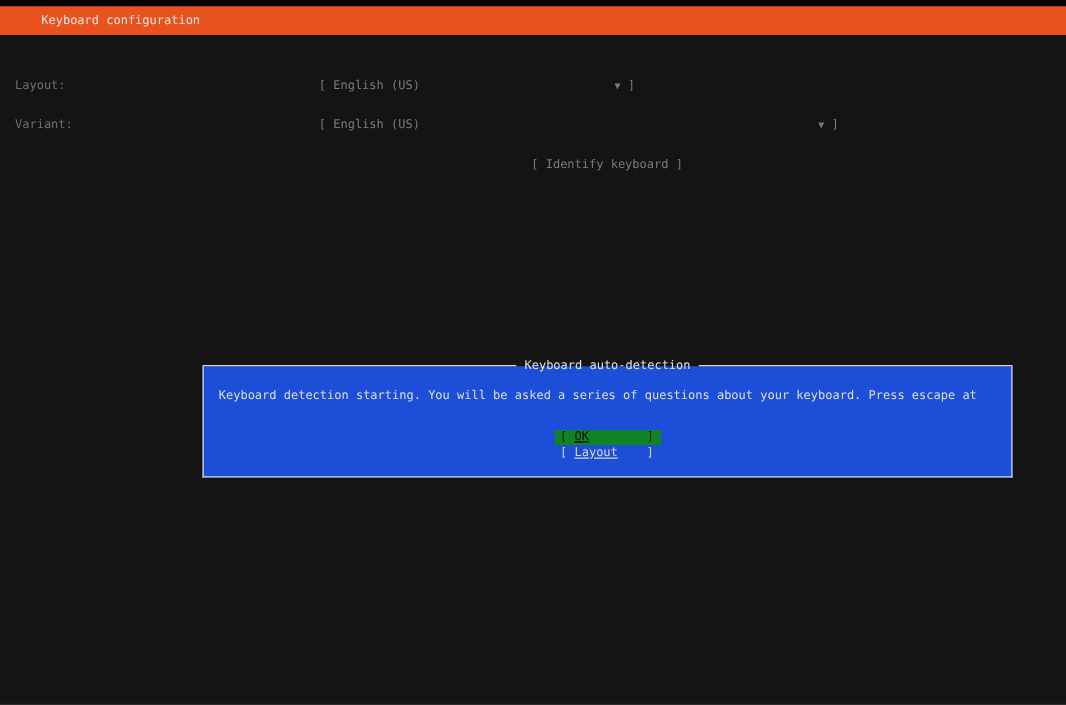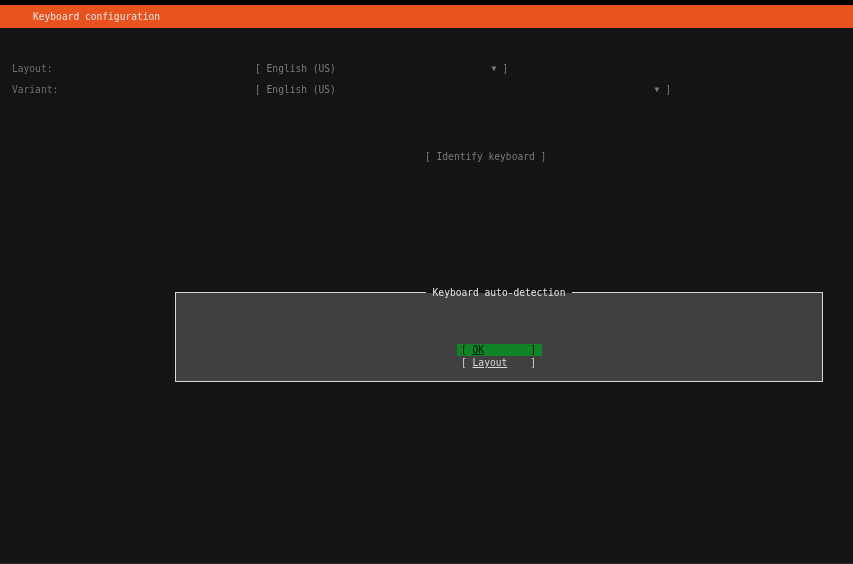--- a/index.html
+++ b/index.html
@@ -27,45 +27,45 @@
     display: flex; align-items: center;
     color: #eae6e3;
   }
   .header-bar .title { margin-left: 33px; }
   .instruction {
     position: absolute; left: 25px; top: 34px; height: 12px;
     color: #9c9c9c; white-space: pre;
   }
   .form-row { position: absolute; left: 0; height: 12px; width: 853px; }
   .row-layout { top: 63px; }
-  .row-variant { top: 84px; }
+  .row-variant { top: 94px; }
   .field-label {
     position: absolute; left: 0; top: 0; width: 246px;
     text-align: left; color: #6f6f6f; white-space: pre; margin-left: 12px;
   }
   .dropdown {
     position: absolute; top: 0; left: 255px; height: 12px;
     display: flex; align-items: center;
     color: #7a7a7a; white-space: pre;
     cursor: default;
   }
   .dd-layout { width: 253px; }
   .dd-variant { width: 416px; }
   .dd-open { margin-right: 5.8px; }
   .dd-spacer { flex: 1; }
   .dd-arrow { font-size: 8px; }
   .dd-close { margin-left: 5.8px; }
   .identify-btn {
     position: absolute; left: 425px; top: 126px; height: 12px;
-    color: #7a7a7a; white-space: pre; cursor: default; margin-top: 25px;
+    color: #7a7a7a; white-space: pre; cursor: default;
   }
   .dialog {
-    position: absolute; left: 175px; top: 293px; width: 648px; height: 89px;
+    position: absolute; left: 162px; top: 293px; width: 648px; height: 89px;
     border: 1px solid #d9d6d4; border-top: none;
-    background: #404040;
+    background: #1d4ed8;
   }
   .dialog-title-row {
     position: absolute; left: -1px; top: -7px; right: -1px; height: 13px;
     display: flex; align-items: center;
   }
   .dialog-title-row .tline { flex: 1; height: 1px; background: #d9d6d4; }
   .dialog-title {
     padding: 0 7px; color: #e6e3e0; white-space: pre;
   }
   .dialog-body {
@@ -133,20 +133,21 @@
 
   <div class="identify-btn">[ Identify keyboard ]</div>
 
   <div class="dialog">
     <div class="dialog-title-row">
       <div class="tline"></div>
       <span class="dialog-title">Keyboard auto-detection</span>
       <div class="tline"></div>
     </div>
     <div class="dialog-body">
+      <div class="line">Keyboard detection starting. You will be asked a series of questions about your keyboard. Press escape at</div>
     </div>
     <div class="dlg-btn btn-ok">
       <span class="btn-open">[</span>
       <span class="btn-label">OK</span>
       <span class="btn-spacer"></span>
       <span class="btn-close">]</span>
     </div>
     <div class="dlg-btn btn-cancel">
       <span class="btn-open">[</span>
       <span class="btn-label">Layout</span>

